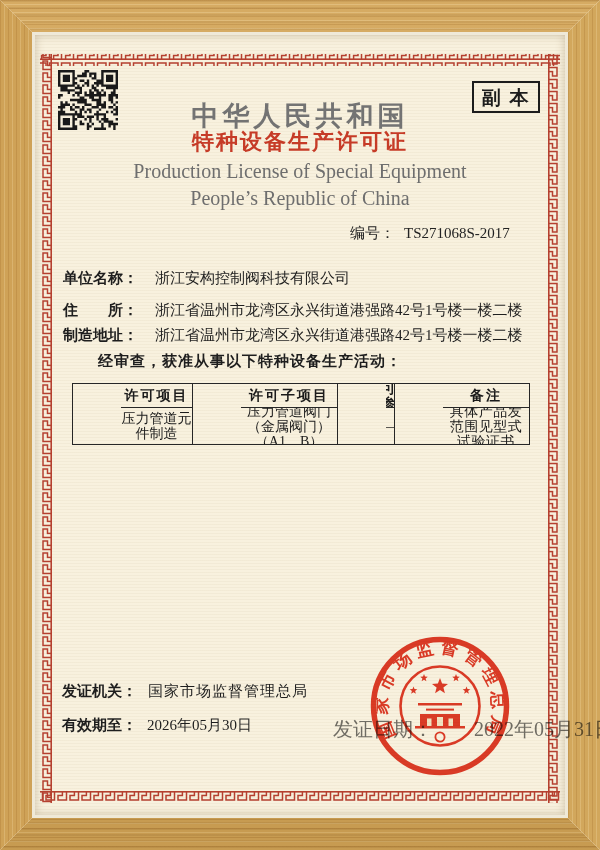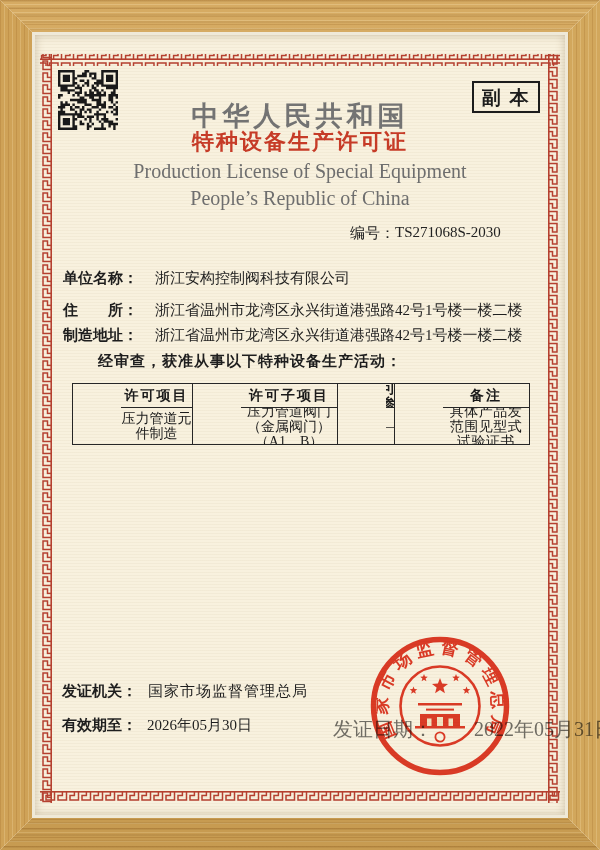--- a/index.html
+++ b/index.html
@@ -52,21 +52,21 @@
     border:2.2px solid #1c1c1c;display:flex;align-items:flex-end;justify-content:center;
     font-size:19px;font-weight:bold;color:#1c1c1c;letter-spacing:2px;
   }
   .title-cn1{position:absolute;left:40px;top:98px;width:520px;text-align:center;
     font-size:27px;font-weight:bold;letter-spacing:4px;color:#737373;}
   .title-cn2{position:absolute;left:40px;top:127px;width:520px;text-align:center;
     font-size:22px;font-weight:bold;letter-spacing:2px;color:#c63b27;}
   .title-en{position:absolute;left:40px;width:520px;text-align:center;color:#6e6e6e;font-size:20px;}
   .title-en1{top:160px;}
   .title-en2{top:187px;}
-  .serial{position:absolute;left:350px;top:224px;font-size:15px;color:#222;display:flex;}
+  .serial{position:absolute;left:350px;top:224px;font-size:15px;color:#222;display:flex;gap:9px;align-items:center;}
   
   .field{position:absolute;font-size:15px;color:#1e1e1e;display:flex;}
   .field .lbl{font-weight:bold;white-space:pre;}
   .field .val{white-space:nowrap;}
   .f-company{left:63px;top:269px;justify-content:flex-end;}
   .f-address{left:63px;top:301px;}
   .f-mfg{left:63px;top:326px;}
   .f-company .val,.f-address .val,.f-mfg .val{position:absolute;left:92px;}
   .intro{position:absolute;left:98px;top:352px;font-size:15px;font-weight:bold;color:#1e1e1e;letter-spacing:1px;}
   
@@ -135,21 +135,21 @@
     <span>副 本</span>
   </div>
 
   <div class="title-cn1">中华人民共和国</div>
   <div class="title-cn2">特种设备生产许可证</div>
   <div class="title-en title-en1">Production License of Special Equipment</div>
   <div class="title-en title-en2">People’s Republic of China</div>
 
   <div class="serial">
     <span class="lbl">编号：</span>
-    <span class="val">TS271068S-2030</span>
+    <span class="val">TS271068S-2017</span>
   </div>
 
   <div class="field f-company">
     <span class="lbl">单位名称：</span>
     <span class="val">浙江安构控制阀科技有限公司</span>
   </div>
   <div class="field f-address">
     <span class="lbl">住　　所：</span>
     <span class="val">浙江省温州市龙湾区永兴街道港强路42号1号楼一楼二楼</span>
   </div>

